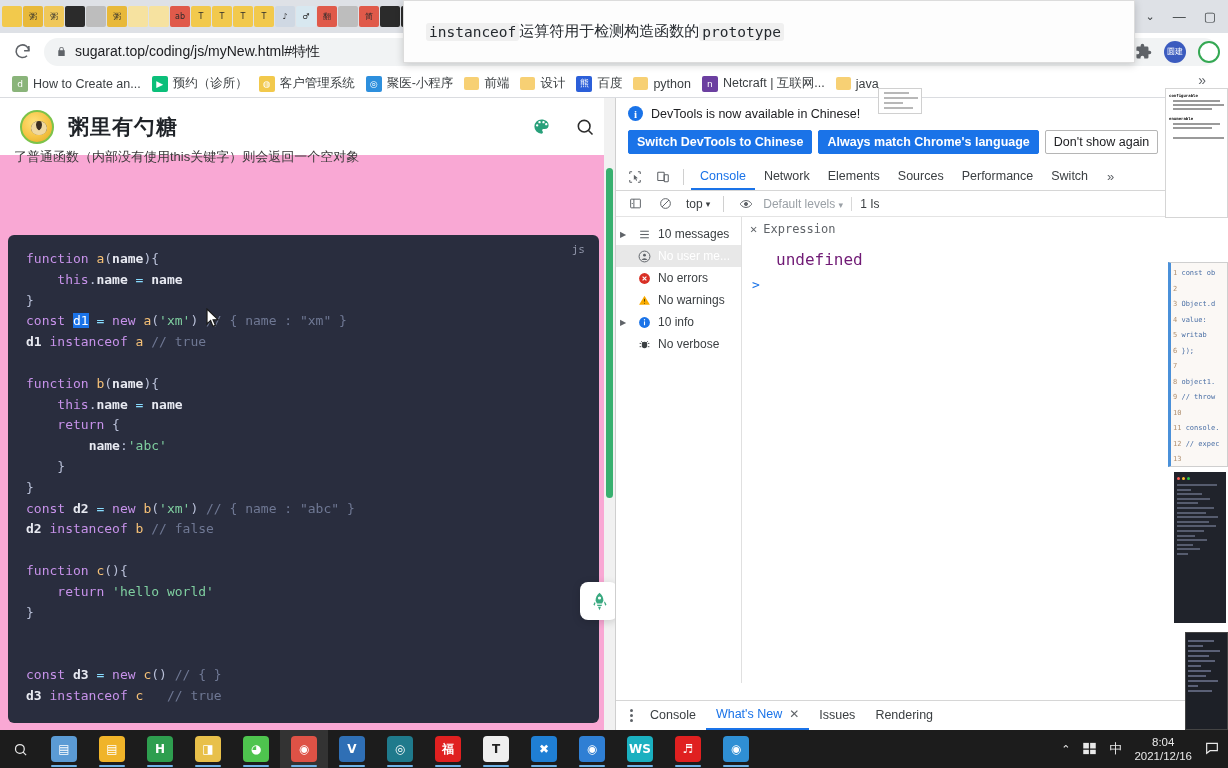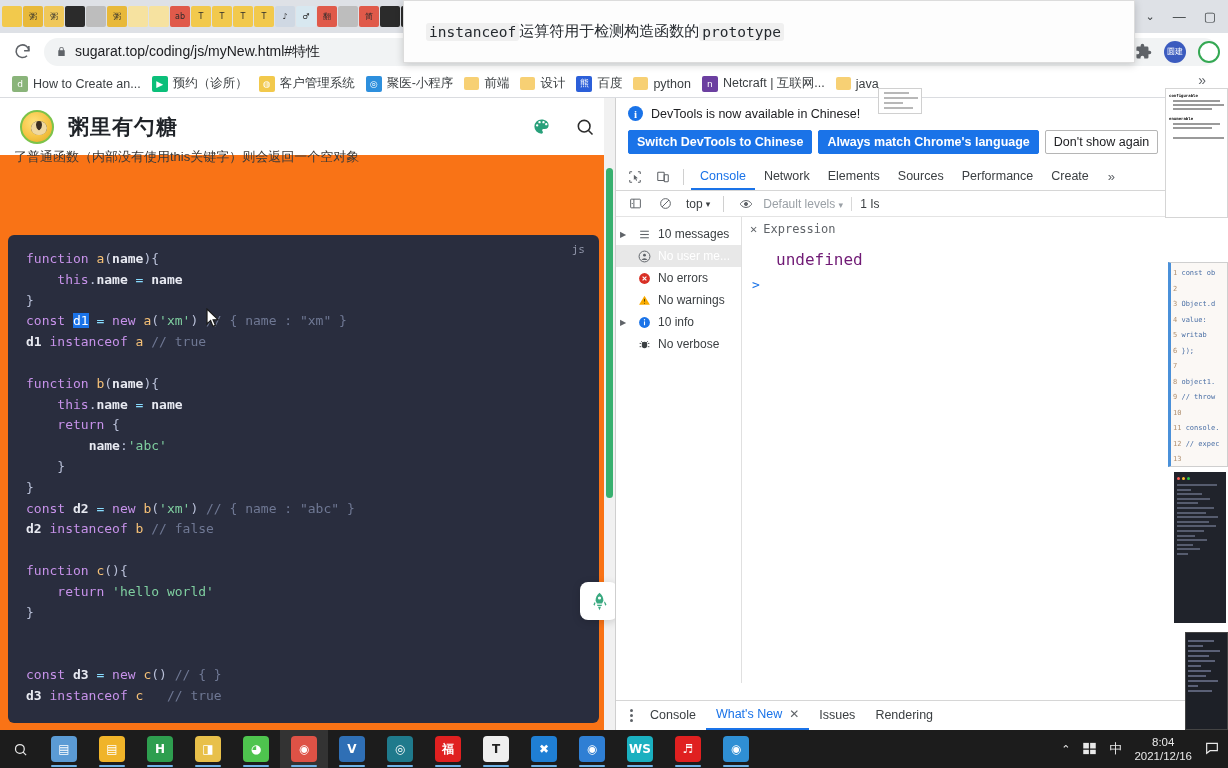--- a/index.html
+++ b/index.html
@@ -113,21 +113,21 @@
     overflow: hidden;
   }
   .mini-pop i {
     display: block; height: 2px; background: #b8b8b8; margin: 3px 5px;
     font-style: normal;
   }
 
   
   .page {
     position: absolute; left: 0; top: 98px; width: 615px; height: 632px;
-    background: #f97316; overflow: hidden;
+    background: #f9a8d4; overflow: hidden;
   }
   .site-header {
     height: 57px; display: flex; align-items: center;
     padding: 0 20px; background: #fff;
   }
   .site-logo {
     width: 34px; height: 34px; border-radius: 50%;
     background: radial-gradient(circle at 40% 35%, #ffe27a 0%, #f6c445 55%, #e0a81f 100%);
     border: 2px solid #7cc34a; flex: none; position: relative;
   }
@@ -566,21 +566,21 @@
             <rect x="14" y="8" width="7" height="12" rx="1"></rect>
         </svg>
       </span>
       <span class="dt-sep"></span>
       <span id="dttabs" style="display:flex;align-items:center;">
           <span class="dt-tab active">Console</span>
           <span class="dt-tab">Network</span>
           <span class="dt-tab">Elements</span>
           <span class="dt-tab">Sources</span>
           <span class="dt-tab">Performance</span>
-          <span class="dt-tab">Create</span>
+          <span class="dt-tab">Switch</span>
         </span>
       <span class="dt-more">»</span>
     </div>
 
     <div class="dt-toolbar">
       <span class="dt-iconbtn">
         <svg width="13" height="13" viewBox="0 0 24 24" fill="none" stroke="currentColor" stroke-width="1.8">
           <rect x="3" y="4" width="18" height="16" rx="1"></rect>
             <path d="M9 4v16"></path>
             <path d="M7 12 L5 12"></path>

